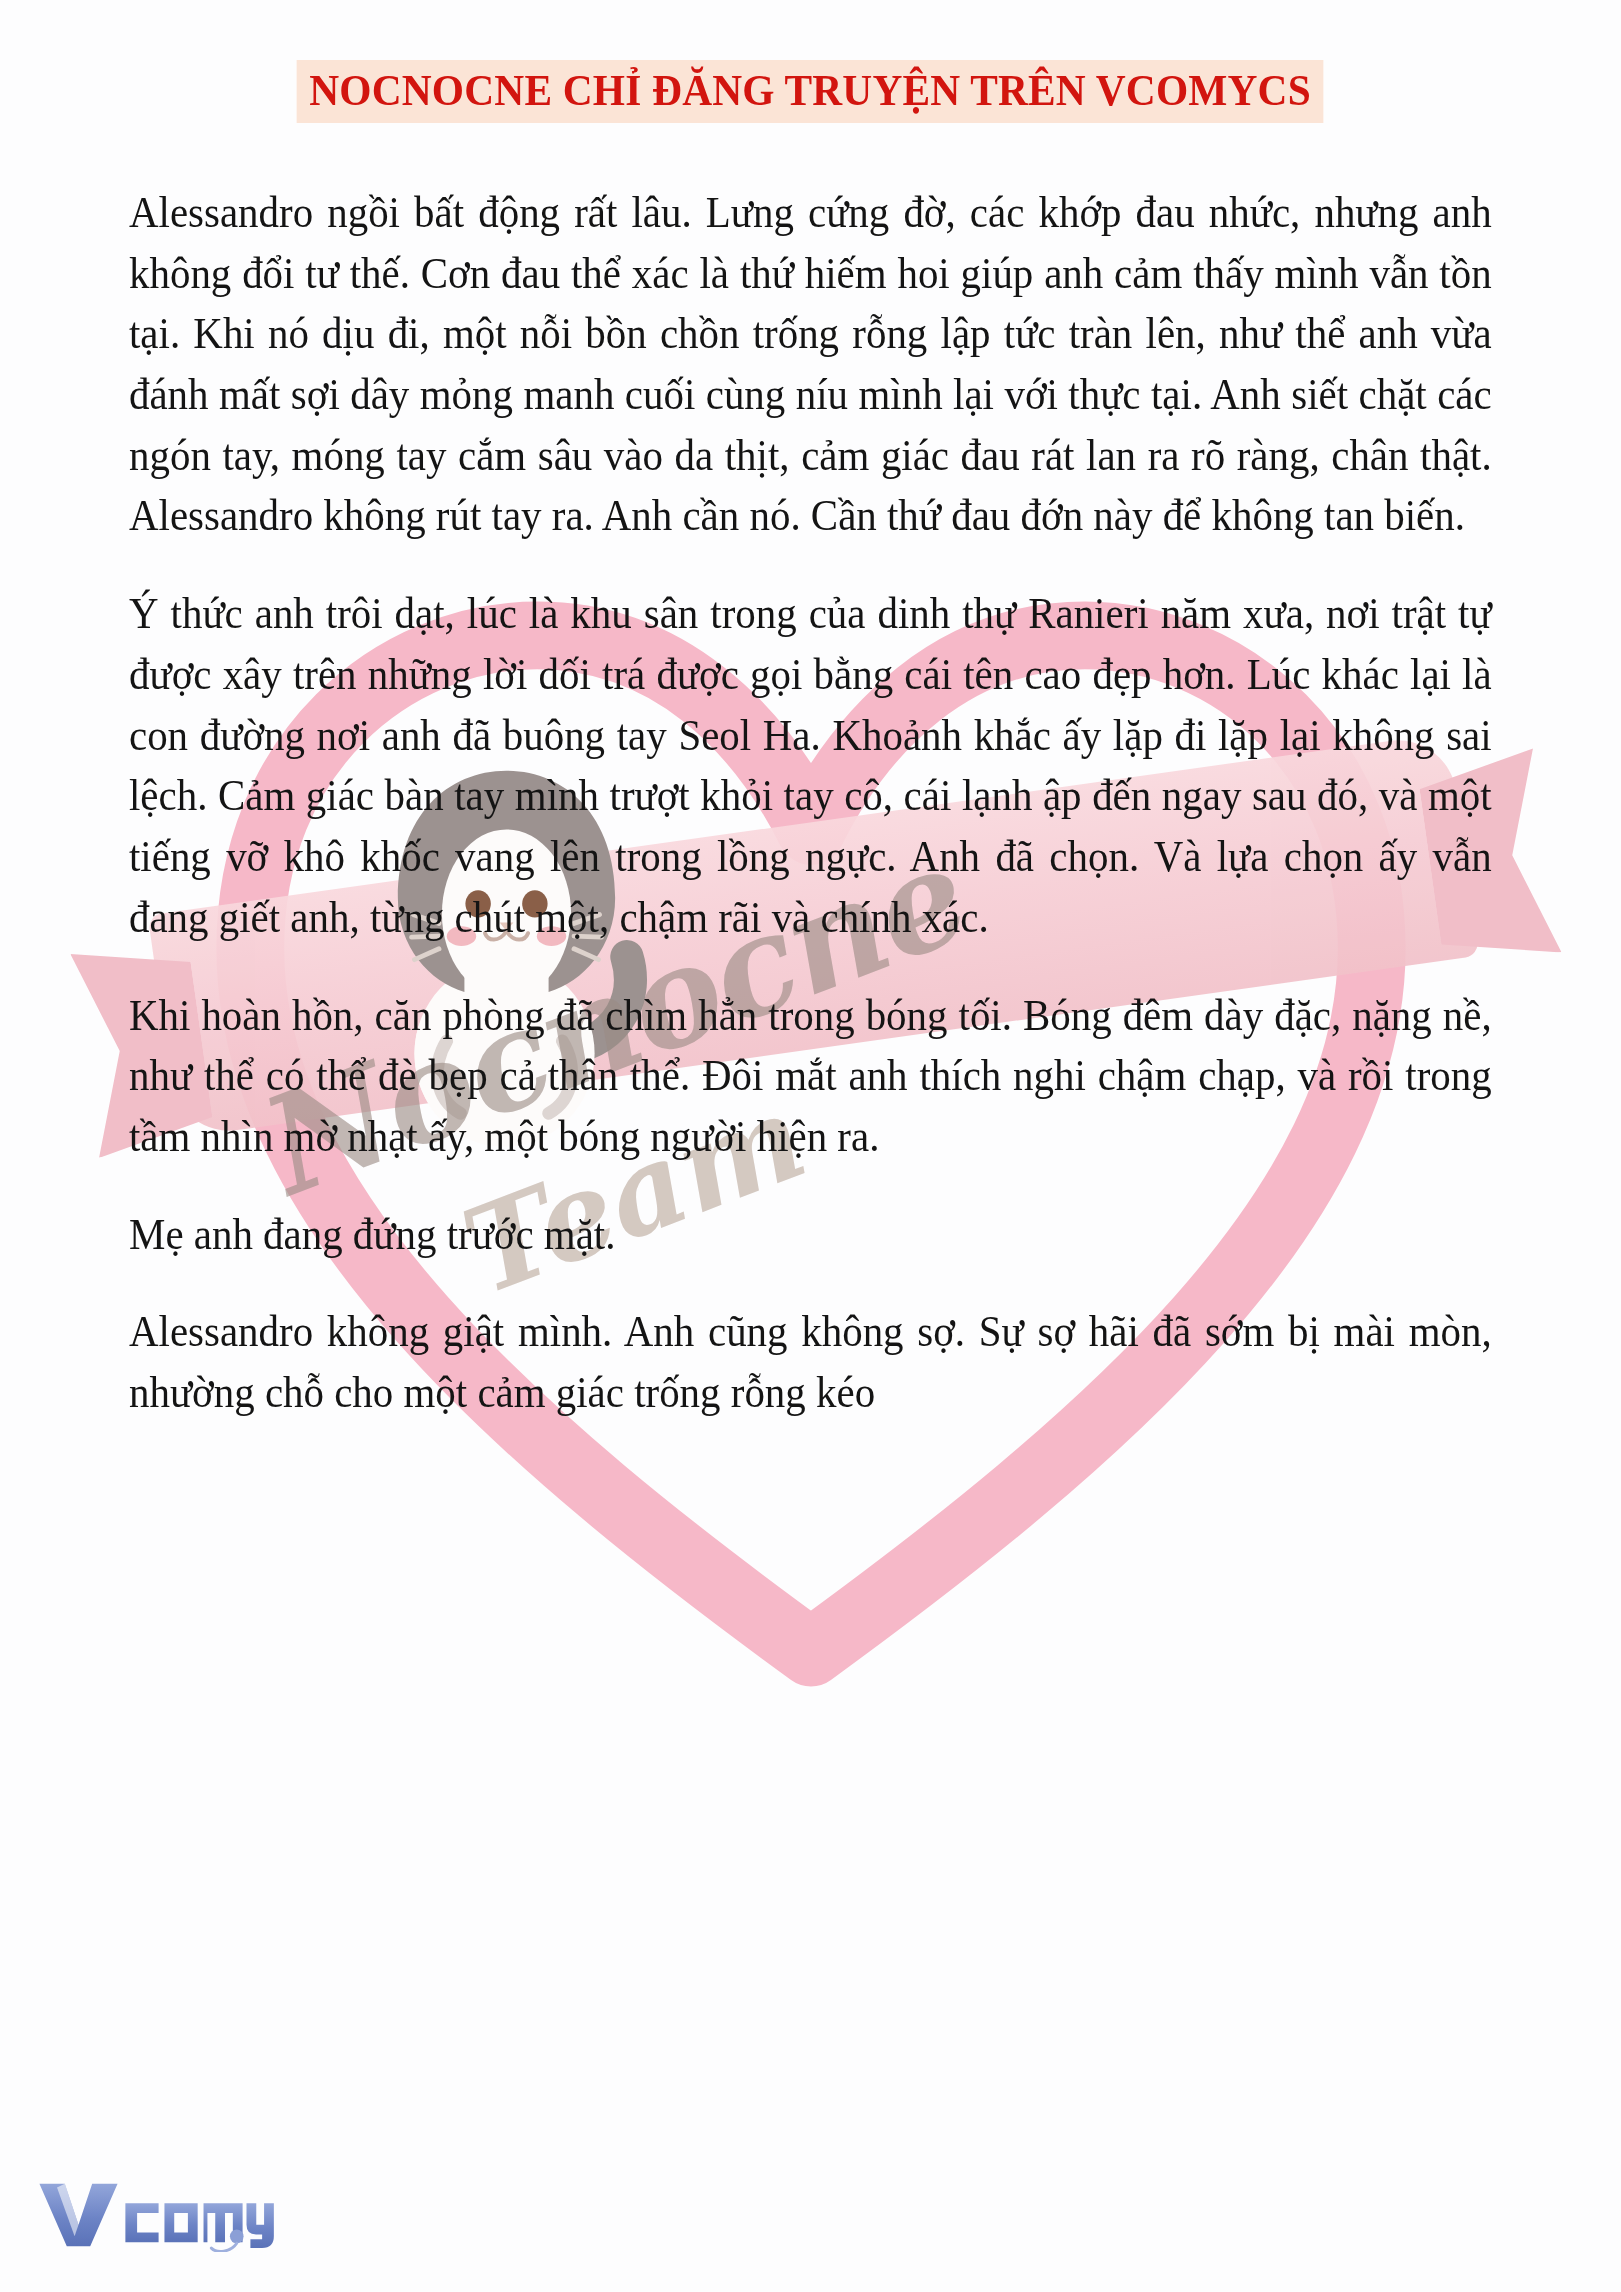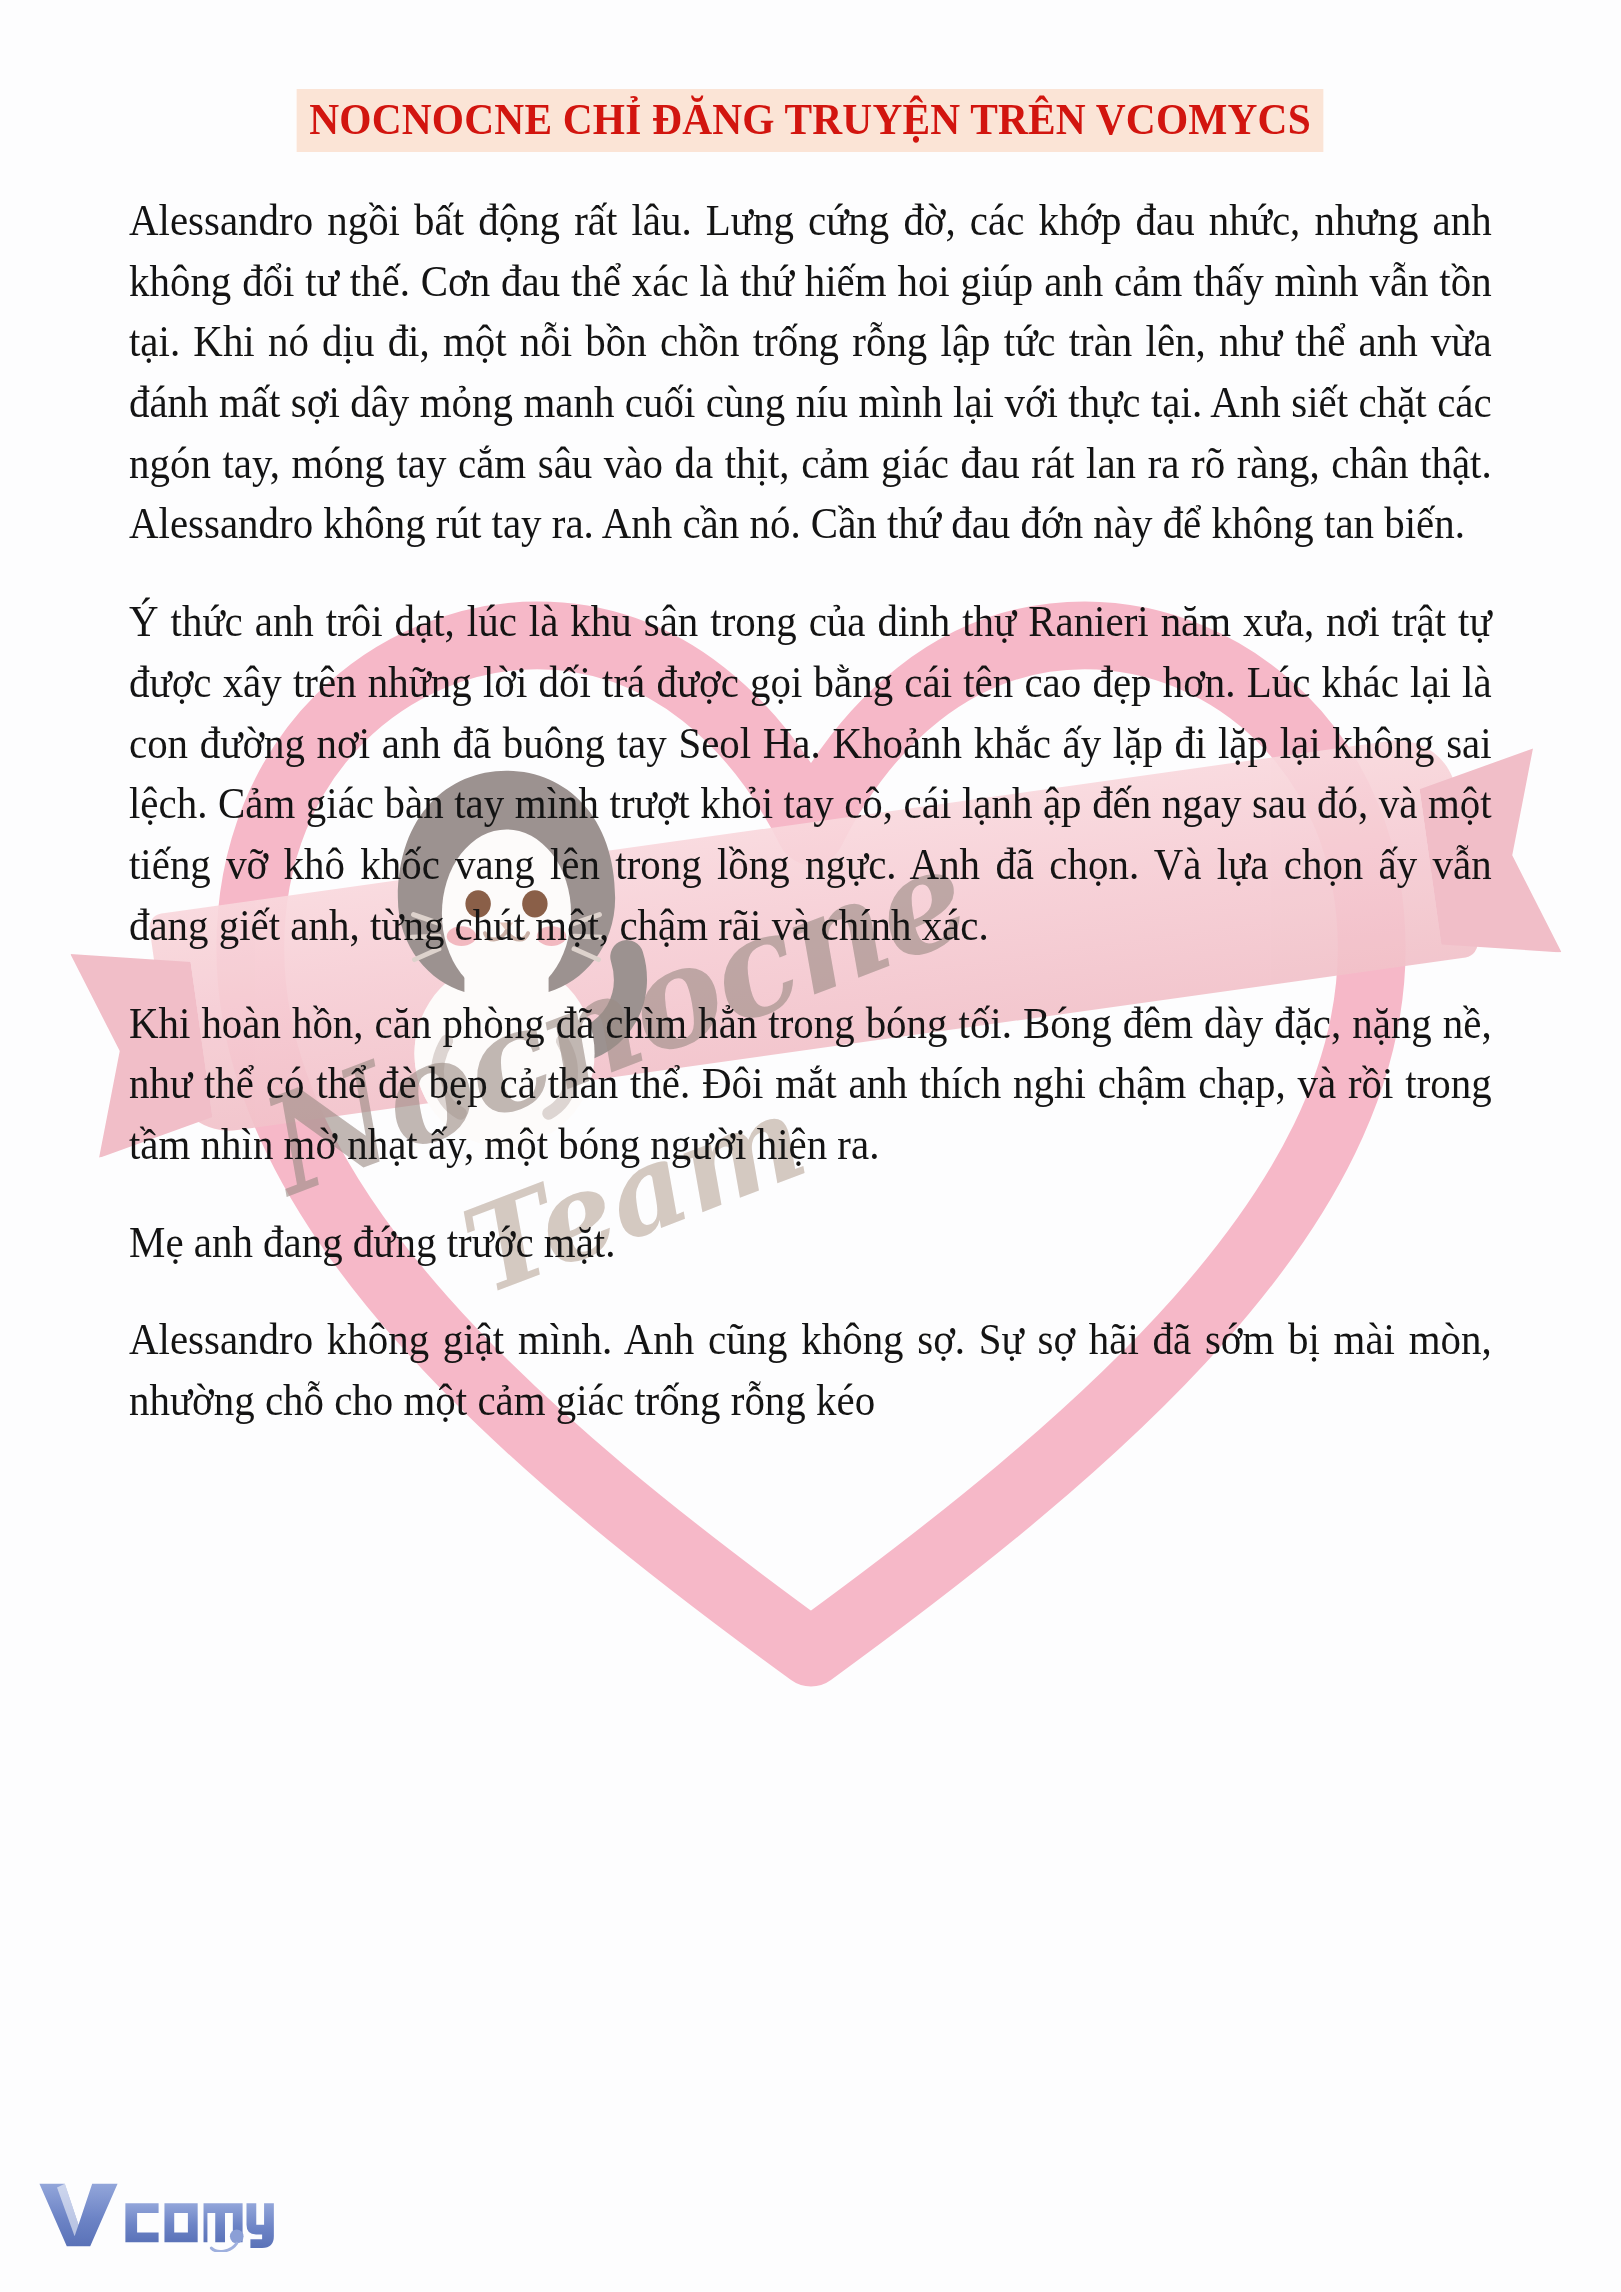--- a/index.html
+++ b/index.html
@@ -112,40 +112,40 @@
   
   .content {
     position: relative;
     z-index: 3;
     padding: 0 129px;
     box-sizing: border-box;
   }
 
   .banner {
     margin: 0;
-    padding-top: 89px;
+    padding-top: 60px;
     text-align: center;
   }
   .banner-text {
     display: inline-block;
     background: #fbe4d6;
     color: #d2150f;
     font-family: "Liberation Serif", "DejaVu Serif", serif;
     font-weight: bold;
     font-size: 45px;
     line-height: 1.18;
     letter-spacing: 0.2px;
     padding: 3.9px 13.7px 5.9px 13.7px;
     transform: scaleX(0.92);
     transform-origin: center;
     white-space: nowrap;
   }
 
   .body-copy {
-    margin-top: 39px;
+    margin-top: 60px;
   }
 
   .para {
     margin: 0 0 37px 0;
     font-family: "Liberation Serif", "DejaVu Serif", serif;
     font-size: 44px;
     line-height: 1.38;
     color: #141414;
     text-align: justify;
     text-justify: inter-word;

